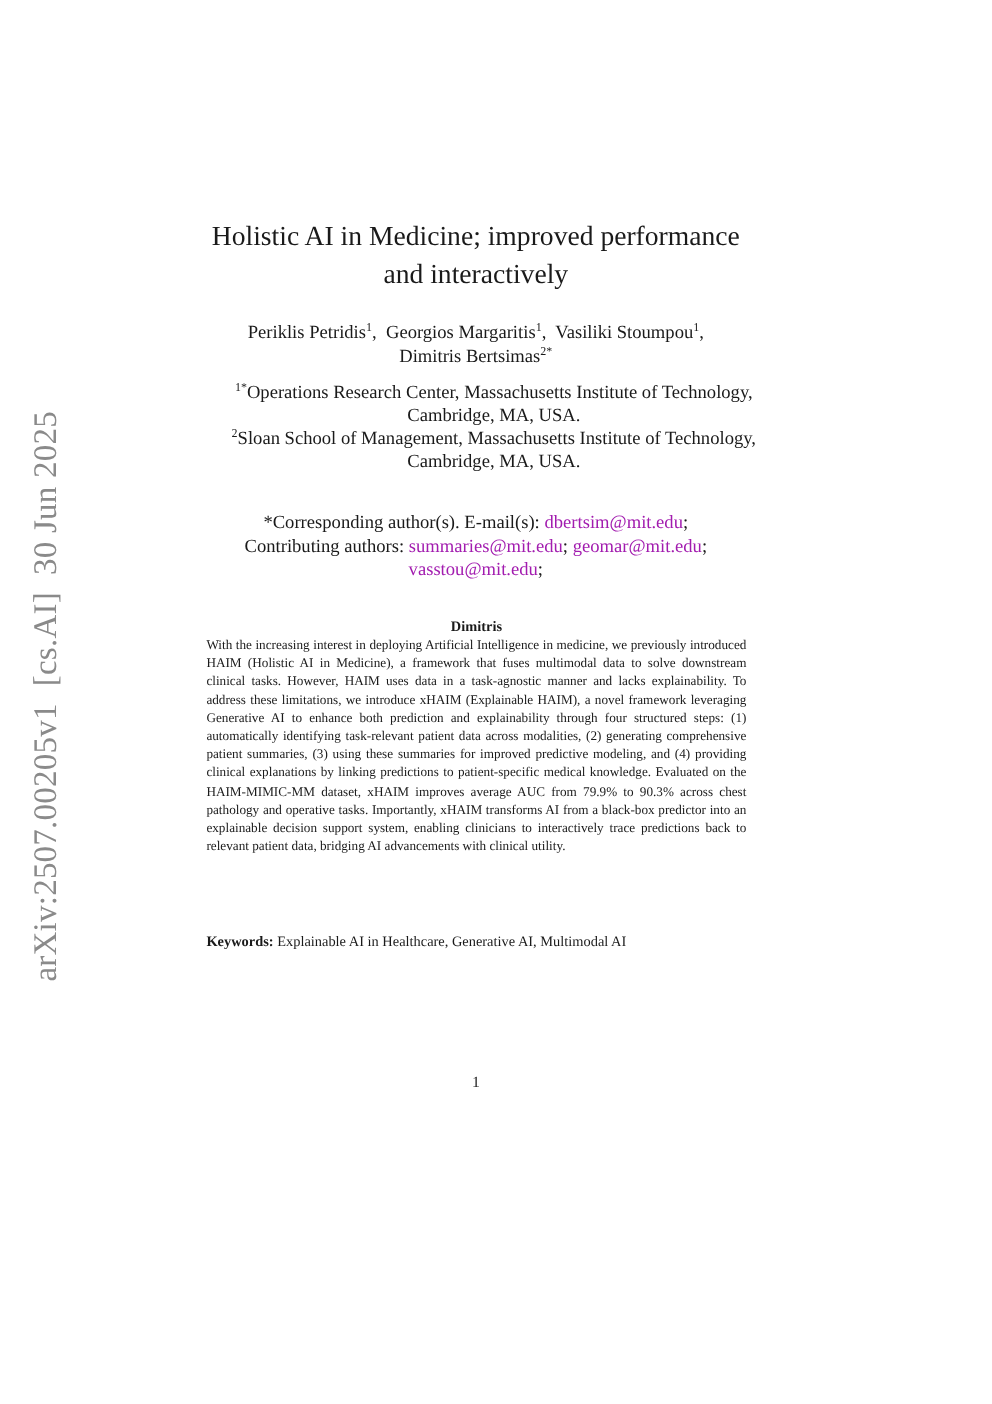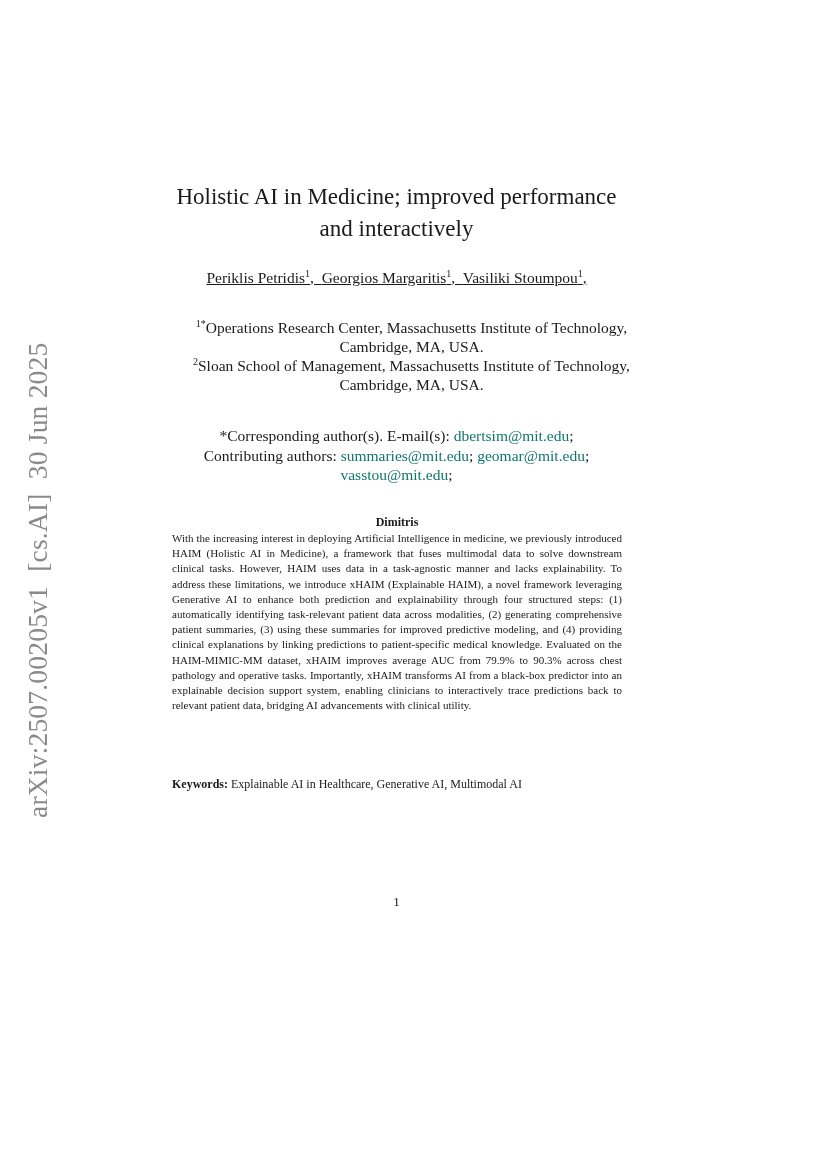--- a/index.html
+++ b/index.html
@@ -11,32 +11,32 @@
     position: absolute; left: 22px; top: 818px;
     transform: rotate(-90deg); transform-origin: 0 0;
     font-size: 27.5px; color: #8a8a8a; white-space: pre; letter-spacing: 0.2px;
   }
   .title {
     position: absolute; left: 0; width: 793px; top: 181px;
     text-align: center; font-size: 23px; line-height: 32px; color: #1a1a1a;
   }
   .authors {
     position: absolute; left: 0; width: 793px; top: 268px;
-    text-align: center; font-size: 15.5px; line-height: 20px; text-decoration: underline;
+    text-align: center; font-size: 15.5px; line-height: 20px;
   }
   .affils {
     position: absolute; left: 15px; width: 793px; top: 318px;
     text-align: center; font-size: 15.5px; line-height: 19px;
   }
   .contacts {
     position: absolute; left: 0; width: 793px; top: 426px;
     text-align: center; font-size: 15.5px; line-height: 19.5px;
   }
   sup { font-size: 10px; line-height: 0; vertical-align: 6px; }
-  a.email { color: #0f766e; text-decoration: none; }
+  a.email { color: #a21caf; text-decoration: none; }
   .abstract-heading {
     position: absolute; left: 172px; width: 450px; top: 515px;
     text-align: center; font-weight: bold; font-size: 12px;
   }
   .abstract-body {
     position: absolute; left: 172px; width: 450px; top: 531px;
     font-size: 11px; line-height: 15.2px; text-align: justify; hyphens: manual;
   }
   .keywords {
     position: absolute; left: 172px; width: 450px; top: 777px;
@@ -54,20 +54,23 @@
 <div class="arxiv-stamp">arXiv:2507.00205v1  [cs.AI]  30 Jun 2025</div>
 
 <div class="title">
   <div>Holistic AI in Medicine; improved performance</div>
   <div>and interactively</div>
 </div>
 
 <div class="authors">
   <div>
     <span>Periklis Petridis</span><sup>1</sup><span style="white-space:pre">,  </span><span>Georgios Margaritis</span><sup>1</sup><span style="white-space:pre">,  </span><span>Vasiliki Stoumpou</span><sup>1</sup><span>,</span>
+  </div>
+  <div>
+    <span>Dimitris Bertsimas</span><sup>2*</sup>
   </div>
 </div>
 
 <div class="affils">
   <div>
     <div><sup>1*</sup><span>Operations Research Center, Massachusetts Institute of Technology,</span></div>
     <div>Cambridge, MA, USA.</div>
   </div>
   <div>
     <div><sup>2</sup><span>Sloan School of Management, Massachusetts Institute of Technology,</span></div>

